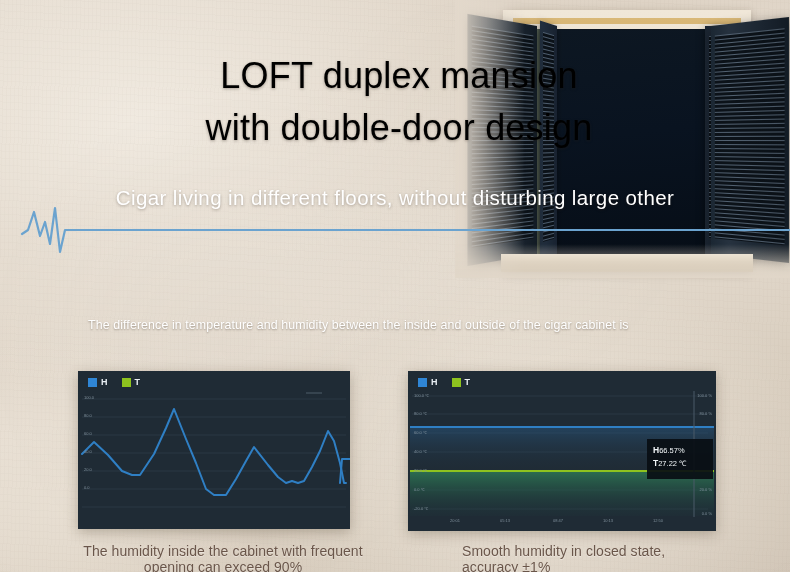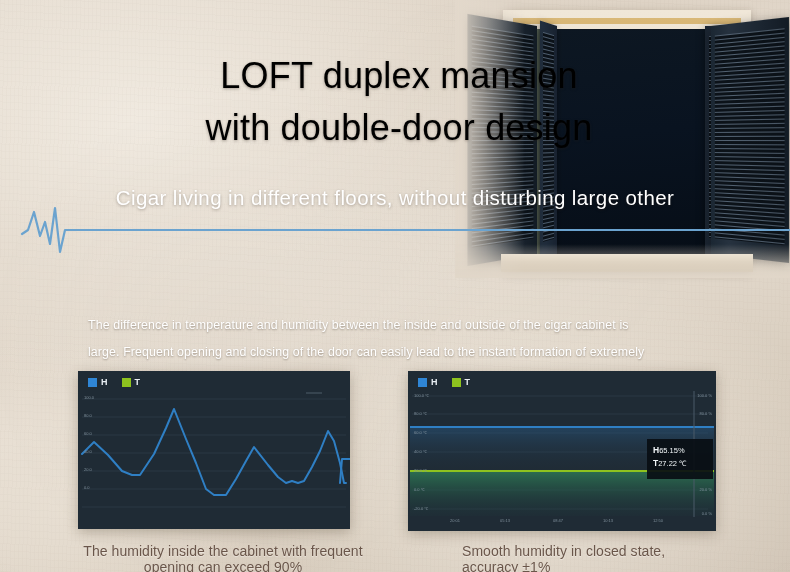--- a/index.html
+++ b/index.html
@@ -145,21 +145,20 @@
   <div class="h-line">with double-door design</div>
 </div>
 <div id="subhead">Cigar living in different floors, without disturbing large other</div>
 
 <svg id="pulse" viewBox="0 0 780 60" preserveAspectRatio="none">
   <polyline points="8,34 14,30 20,12 26,36 31,22 36,44 41,8 46,52 51,30 57,30 780,30" fill="none" stroke="#6ba3cf" stroke-width="2.2" stroke-linejoin="round" stroke-linecap="round"></polyline>
 </svg>
 
 <div id="para">
   <div class="p-line">The difference in temperature and humidity between the inside and outside of the cigar cabinet is</div>
-  <div class="p-line">large. Frequent opening and closing of the door can easily lead to the instant formation of extremely</div>
 </div>
 
 <div id="chart-left" class="chart-card">
   <div class="legend">
     <span class="lg">
       <i class="lg-sw" style="background:#2f86d6"></i>
       <span class="lg-tx">H</span>
     </span>
     <span class="lg">
       <i class="lg-sw" style="background:#8ec31f"></i>
@@ -240,20 +239,20 @@
   <span class="ax-lab" style="right:4px; top:140px;">0.0 %</span>
 
   <span class="ax-lab" style="left:42px; top:147px;">20:01</span>
   <span class="ax-lab" style="left:92px; top:147px;">05:13</span>
   <span class="ax-lab" style="left:145px; top:147px;">08:47</span>
   <span class="ax-lab" style="left:195px; top:147px;">10:13</span>
   <span class="ax-lab" style="left:245px; top:147px;">12:50</span>
 
   <div class="tip">
     <div>
-      <b>H</b><span>65.15%</span>
+      <b>H</b><span>66.57%</span>
     </div>
     <div>
       <b>T</b><span>27.22 ℃</span>
     </div>
   </div>
 </div>
 <div id="cap-right" class="caption">Smooth humidity in closed state, accuracy ±1%</div>
 
 </body></html>

